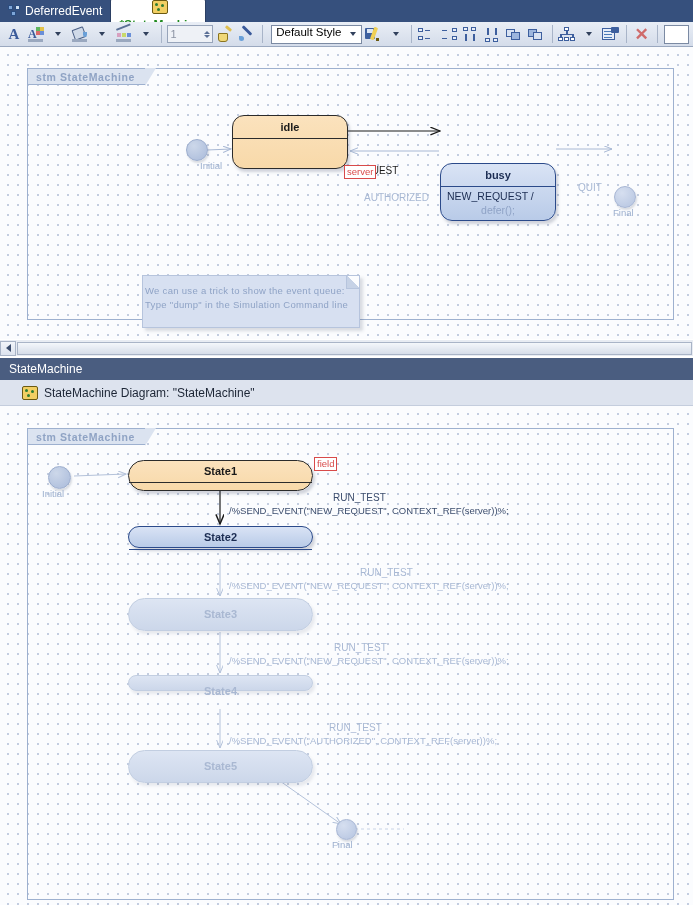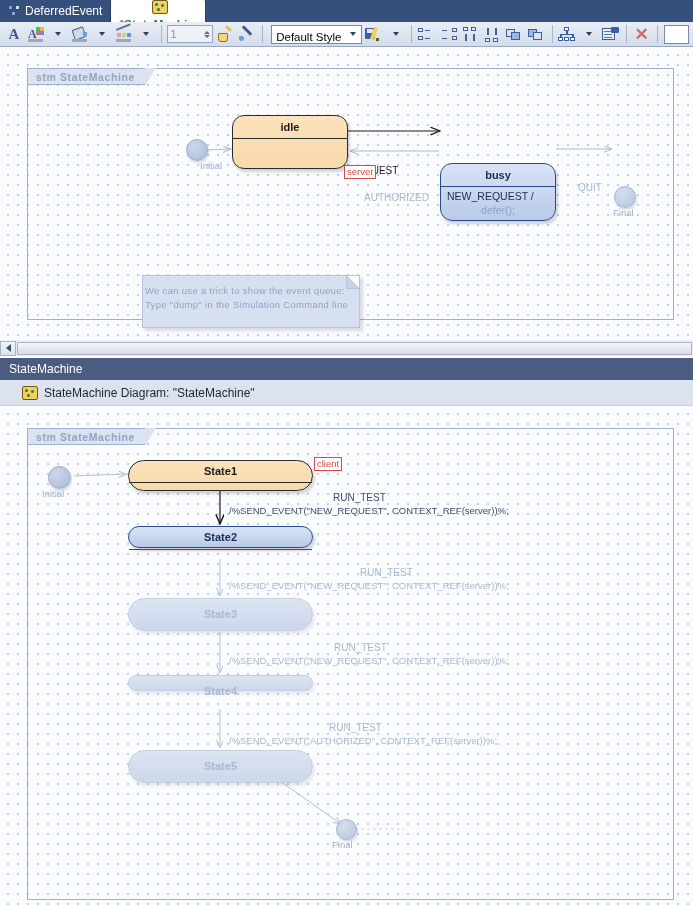--- a/index.html
+++ b/index.html
@@ -103,21 +103,21 @@
   .ico-brush{width:16px;height:15px;}
   .ico-brush .h{position:absolute;left:8px;top:0px;width:7px;height:3px;background:#e0c050;transform:rotate(40deg);border-radius:1px;}
   .ico-brush .b{position:absolute;left:1px;top:6px;width:8px;height:7px;background:#f0d878;border:1px solid #8a7420;border-radius:1px 1px 3px 3px;}
 
   .ico-picker{width:16px;height:15px;}
   .ico-picker .p{position:absolute;left:2px;top:2px;width:12px;height:3px;background:#3a5a9a;transform:rotate(45deg);border-radius:1px;}
   .ico-picker .t{position:absolute;left:0px;top:9px;width:5px;height:5px;background:#6aa0d8;border-radius:0 50% 50% 50%;}
 
   .combo{
     width:148px;height:19px;background:#ffffff;border:1px solid #7b8aa3;
-    display:flex;align-items:flex-end;font-size:11.5px;color:#000;box-sizing:border-box;
+    display:flex;align-items:flex-start;font-size:11.5px;color:#000;box-sizing:border-box;
     padding-left:4px;margin-left:4px;
   }
   .combo .val{flex:1;white-space:nowrap;overflow:hidden;}
   .combo .cbtn{width:15px;height:17px;display:flex;align-items:center;justify-content:center;}
 
   .ico-stylesave{width:17px;height:15px;}
   .ico-stylesave .dk{position:absolute;left:0;top:1px;width:10px;height:11px;background:#3d5f9e;border-radius:1px;}
   .ico-stylesave .dk2{position:absolute;left:2px;top:2px;width:6px;height:4px;background:#dce6f4;}
   .ico-stylesave .pen{position:absolute;left:7px;top:0px;width:4px;height:13px;background:#f0d055;transform:rotate(20deg);border-radius:1px;}
   .ico-stylesave .nib{position:absolute;left:11px;top:11px;width:3px;height:3px;background:#6b5a12;}
@@ -574,21 +574,21 @@
     </svg>
 
     <div class="pseudo pseudo-init" style="left:48px;top:60px;width:21px;height:21px;"></div>
     <div class="plabel" style="left:42px;top:82px;">Initial</div>
 
     <div class="state st-orange" style="left:128px;top:54px;width:185px;height:31px;border-radius:16px;">
       <div class="title" style="line-height:20px;">State1</div>
       <div class="divider" style="top:21px;"></div>
     </div>
 
-    <div class="tag" style="left:314px;top:51px;">client</div>
+    <div class="tag" style="left:314px;top:51px;">field</div>
 
     <div class="edgelabel" style="left:333px;top:86px;color:#3c4d6d;">RUN_TEST</div>
     <div class="edgelabel" style="left:229px;top:99px;color:#3c4d6d;font-size:9.5px;">/%SEND_EVENT("NEW_REQUEST", CONTEXT_REF(server))%;</div>
 
     <div class="state st-blue" style="left:128px;top:120px;width:185px;height:22px;border-radius:16px;">
       <div class="title" style="line-height:21px;">State2</div>
       <div class="divider" style="top:22px;"></div>
     </div>
 
     <div class="edgelabel" style="left:360px;top:161px;">RUN_TEST</div>

